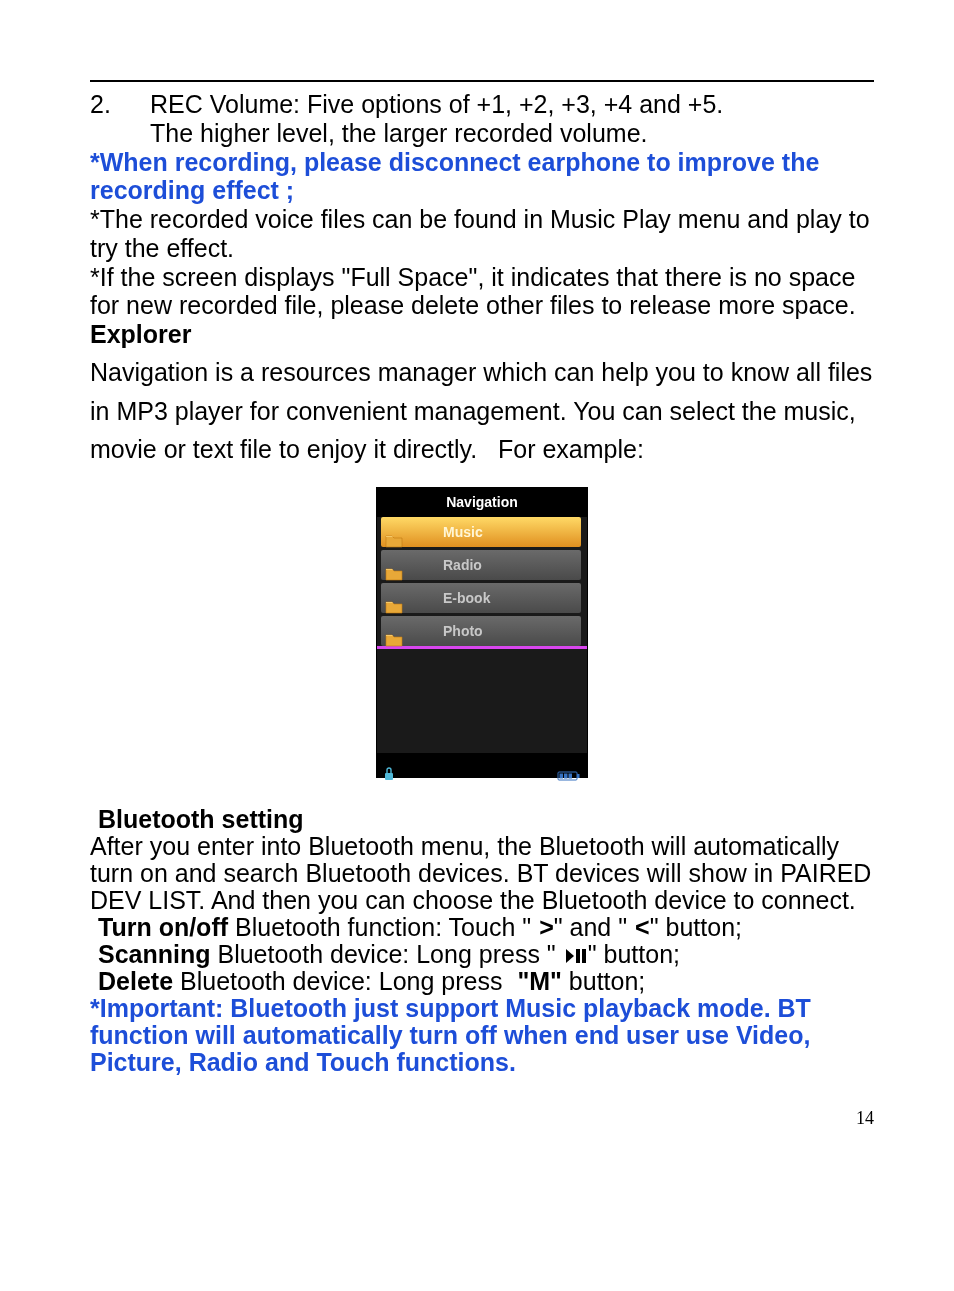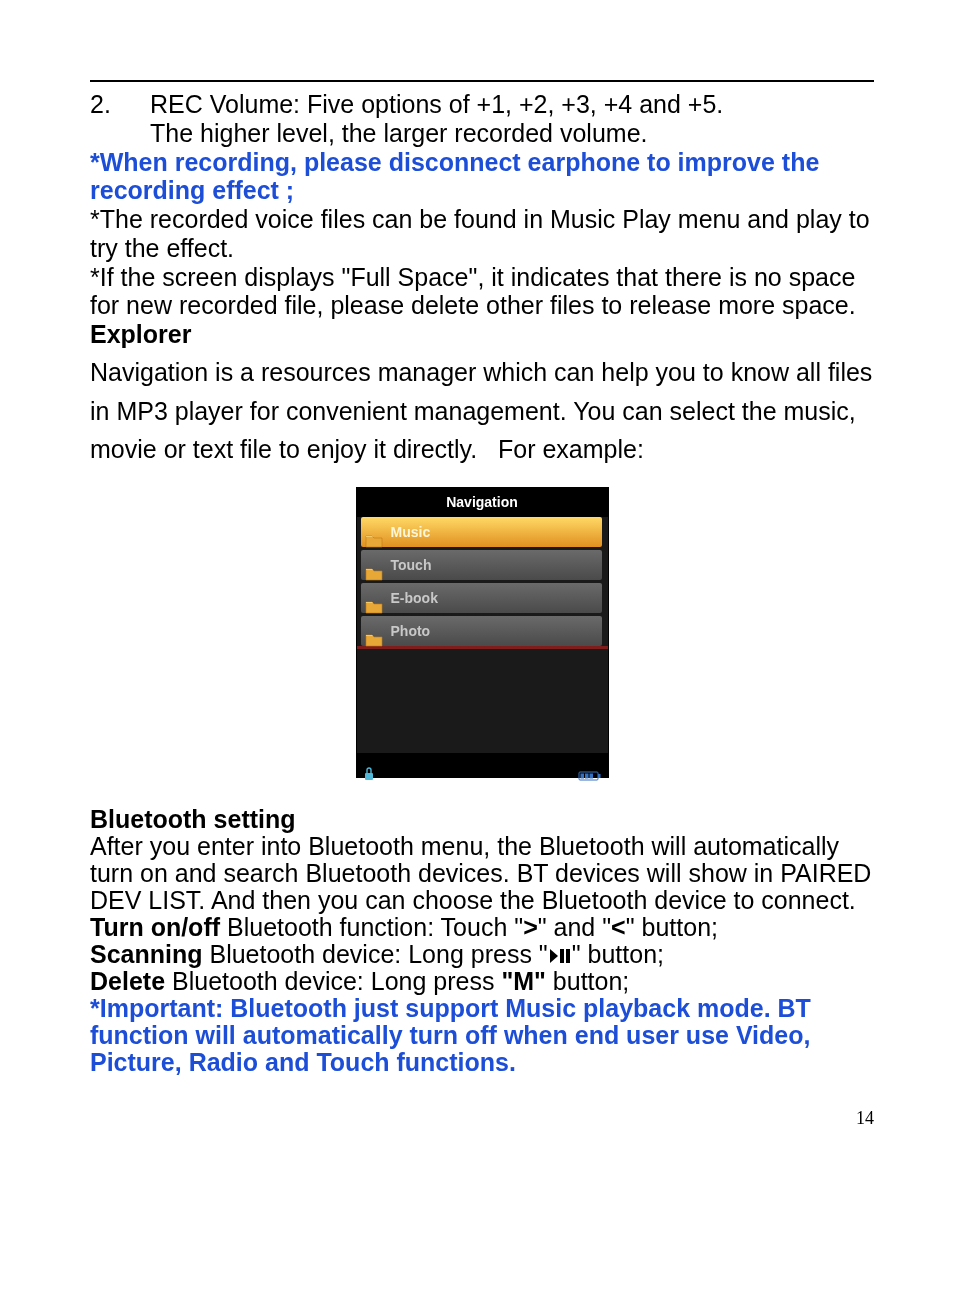--- a/index.html
+++ b/index.html
@@ -29,36 +29,37 @@
     }
     .list-text {
       flex: 1;
     }
     .red-bold {
       color: #1d4ed8;
       font-weight: bold;
     }
     .bold {
       font-weight: bold;
+      margin-left: 8px;
     }
     .para {
       margin: 0;
     }
     .spaced-para {
       line-height: 1.55;
       margin-top: 4px;
     }
     .nav-wrapper {
       display: flex;
       justify-content: center;
       margin: 18px 0 28px 0;
     }
     .nav-device {
-      width: 253px;
-      background: #7f1d1d;
+      width: 212px;
+      background: #d946ef;
       border: 1px solid #000;
     }
     .nav-title {
       background: #000;
       color: #fff;
       font-weight: bold;
       font-size: 14px;
       text-align: center;
       padding: 6px 0 7px 0;
     }
@@ -66,20 +67,21 @@
       background: #1a1a1a;
       padding: 0 6px 0 4px;
     }
     .nav-item {
       display: flex;
       align-items: center;
       height: 30px;
       margin-bottom: 3px;
       border-radius: 2px;
       padding-left: 4px;
+      gap: 32px;
     }
     .nav-item.selected {
       background: linear-gradient(to bottom, #ffd966 0%, #e09020 100%);
     }
     .nav-item.normal {
       background: linear-gradient(to bottom, #6a6a6a 0%, #4a4a4a 100%);
     }
     .nav-item.selected .nav-label {
       color: #fff6d5;
     }
@@ -166,21 +168,21 @@
           </span>
           <span class="nav-label">Music</span>
         </div>
         <div class="nav-item normal">
           <span class="nav-folder">
             <svg viewBox="0 0 18 14" width="18" height="14">
                 <path d="M1 2 L7 2 L9 4 L17 4 L17 13 L1 13 Z" fill="#e8a838" stroke="#c07810" stroke-width="0.6"></path>
                 <path d="M1 2 L7 2 L8 3 L1 3 Z" fill="#f5c868"></path>
               </svg>
           </span>
-          <span class="nav-label">Touch</span>
+          <span class="nav-label">Radio</span>
         </div>
         <div class="nav-item normal">
           <span class="nav-folder">
             <svg viewBox="0 0 18 14" width="18" height="14">
                 <path d="M1 2 L7 2 L9 4 L17 4 L17 13 L1 13 Z" fill="#e8a838" stroke="#c07810" stroke-width="0.6"></path>
                 <path d="M1 2 L7 2 L8 3 L1 3 Z" fill="#f5c868"></path>
               </svg>
           </span>
           <span class="nav-label">E-book</span>
         </div>

